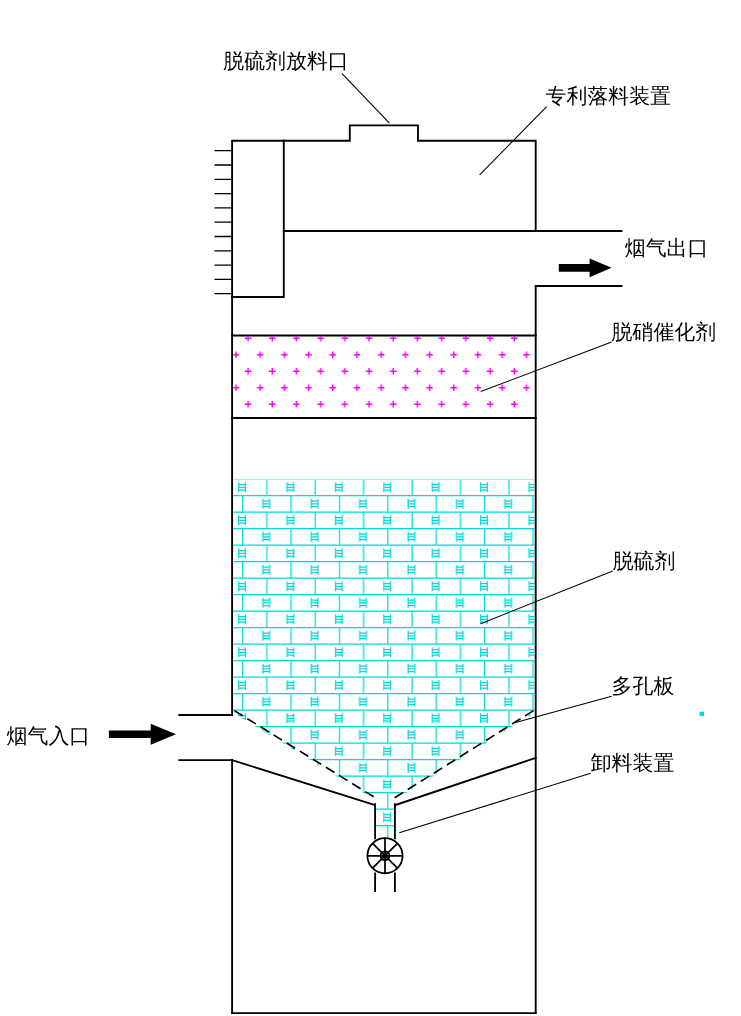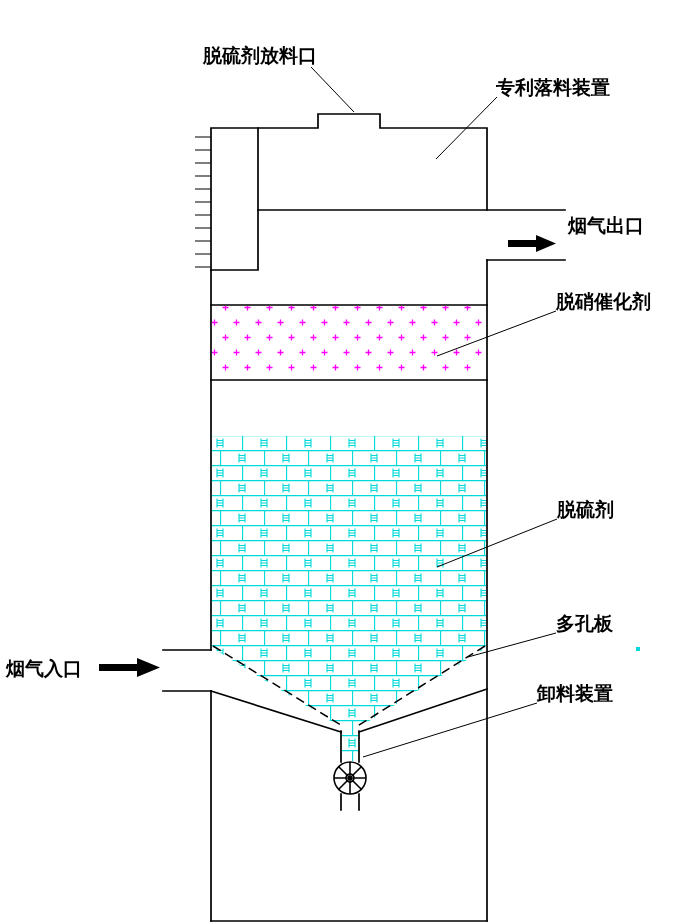--- a/index.html
+++ b/index.html
@@ -8,21 +8,20 @@
     --desulfurizer-brick:#00D9D9;
     --page-bg:#FFFFFF;
   }
   html,body{margin:0;padding:0;background:var(--page-bg);}
   .canvas{
     position:relative;
     width:674px;height:924px;
     background:var(--page-bg);
     font-family:"DejaVu Sans","Liberation Sans",sans-serif;
     overflow:hidden;
-    font-weight:bold;
   }
   svg{display:block;}
   .ln{stroke:var(--diagram-line);fill:none;stroke-width:1.7;stroke-linecap:square;}
   .ln-thin{stroke:var(--diagram-line);fill:none;stroke-width:1.2;}
   .leader{stroke:var(--diagram-line);fill:none;stroke-width:1;}
   .dashed{stroke:var(--diagram-line);fill:none;stroke-width:1.5;stroke-dasharray:9 5;}
   .arrow{fill:var(--diagram-line);stroke:none;}
   .lbl{fill:var(--diagram-line);font-size:19px;font-family:"DejaVu Sans","Liberation Sans",sans-serif;}
 </style>
 </head>

